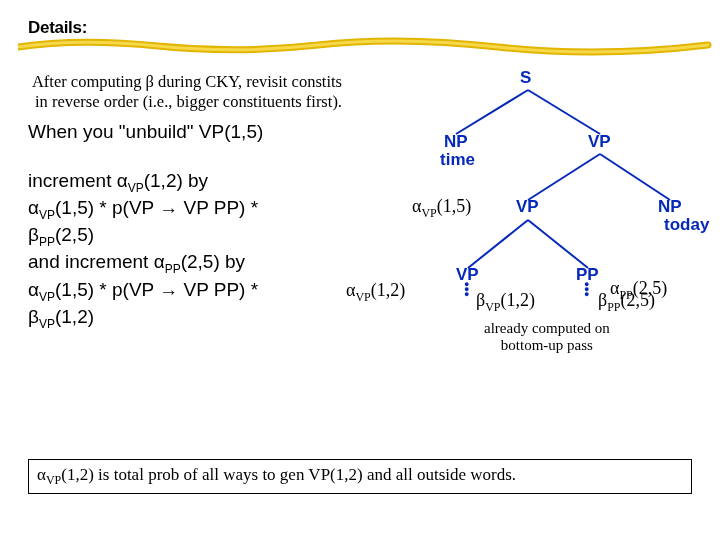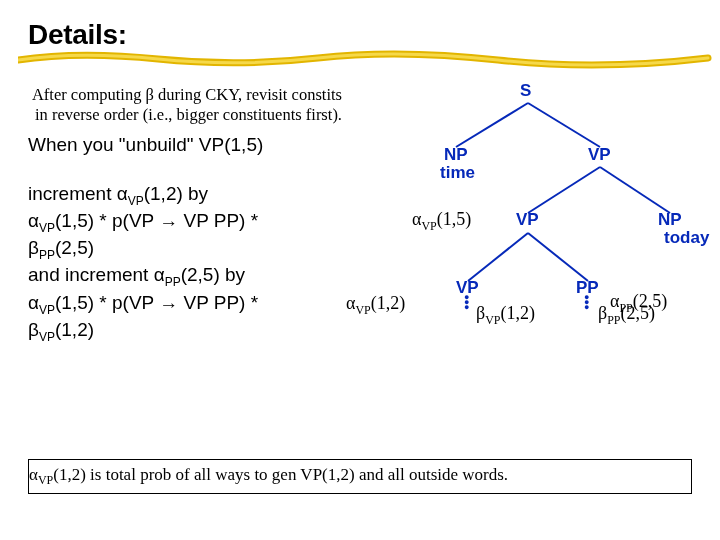--- a/index.html
+++ b/index.html
@@ -13,21 +13,21 @@
   }
   .slide {
     width: 100%;
     height: 100%;
     padding: 18px 28px 14px 28px;
     position: relative;
   }
   .title {
     font-family: Arial, Helvetica, sans-serif;
     font-weight: 900;
-    font-size: 28px;
+    font-size: 17px;
     line-height: 1.18;
     letter-spacing: -0.3px;
   }
   .underline-wrap {
     position: relative;
     height: 14px;
     margin-top: 2px;
   }
   .underline-wrap svg { position: absolute; left: -10px; top: -4px; }
   .content {
@@ -84,21 +84,21 @@
     font-size: 15px;
     text-align: center;
     line-height: 1.15;
   }
   .bottom-box {
     position: absolute;
     left: 28px;
     right: 28px;
     bottom: 46px;
     border: 1.5px solid #000;
-    padding: 5px 0;
+    padding: 5px 8px;
     font-family: "Times New Roman", Times, serif;
     font-size: 17px;
   }
   .footer {
     position: absolute;
     bottom: 12px;
     left: 38px;
     right: 38px;
     font-family: Arial, Helvetica, sans-serif;
     font-size: 13px;
@@ -183,20 +183,24 @@
       <div class="node blue" style="left:116px; top:210px; font-size:9px; line-height:5px;">●<br>●<br>●</div>
       <div class="node blue" style="left:236px; top:210px; font-size:9px; line-height:5px;">●<br>●<br>●</div>
 
       <div class="beta-label" style="left:128px; top:218px;">
         β<span class="sub">VP</span><span>(1,2)</span>
       </div>
       <div class="beta-label" style="left:250px; top:218px;">
         β<span class="sub">PP</span><span>(2,5)</span>
       </div>
 
+      <div class="note" style="left:136px; top:248px;">
+        <span>already computed on</span><br>
+        <span>bottom-up pass</span>
+      </div>
 
     </div>
   </div>
 
   <div class="bottom-box">
     <span>α</span><span class="sub">VP</span><span>(1,2) is total prob of all ways to gen VP(1,2) and all outside words.</span>
   </div>
 
 
 </div>

